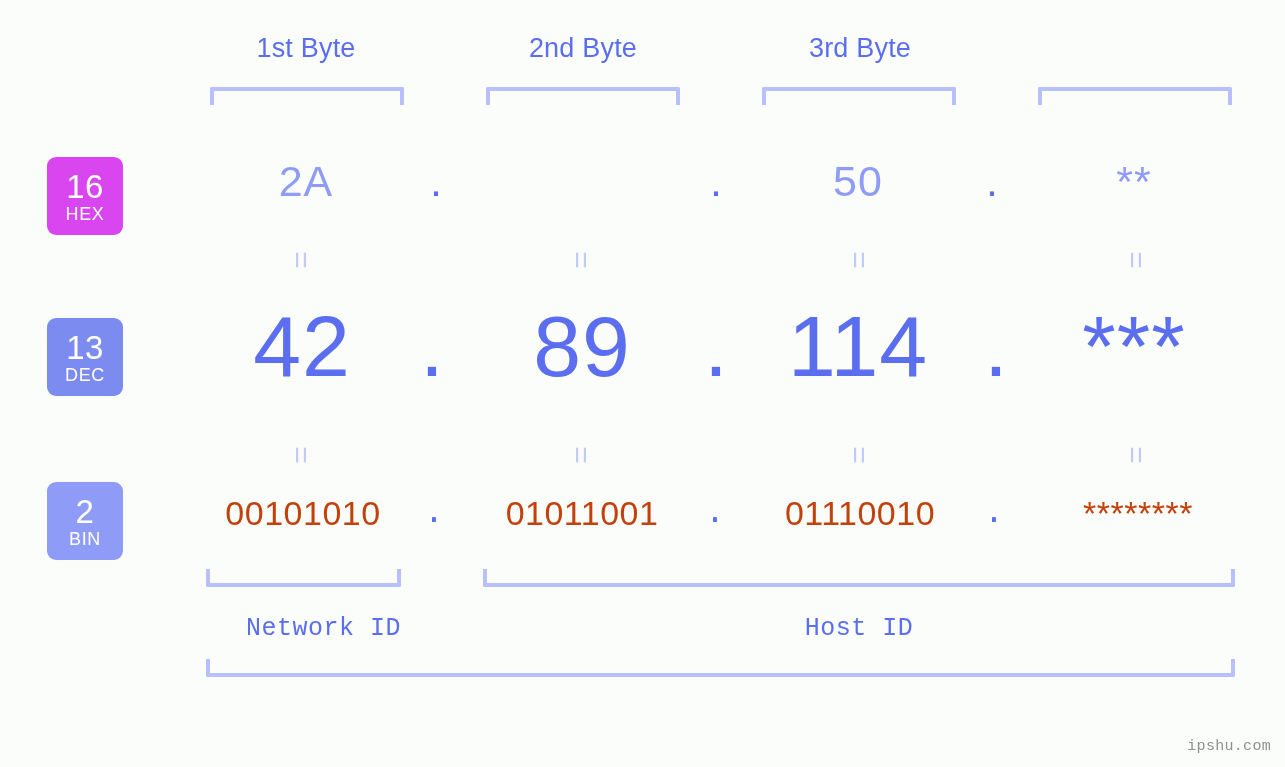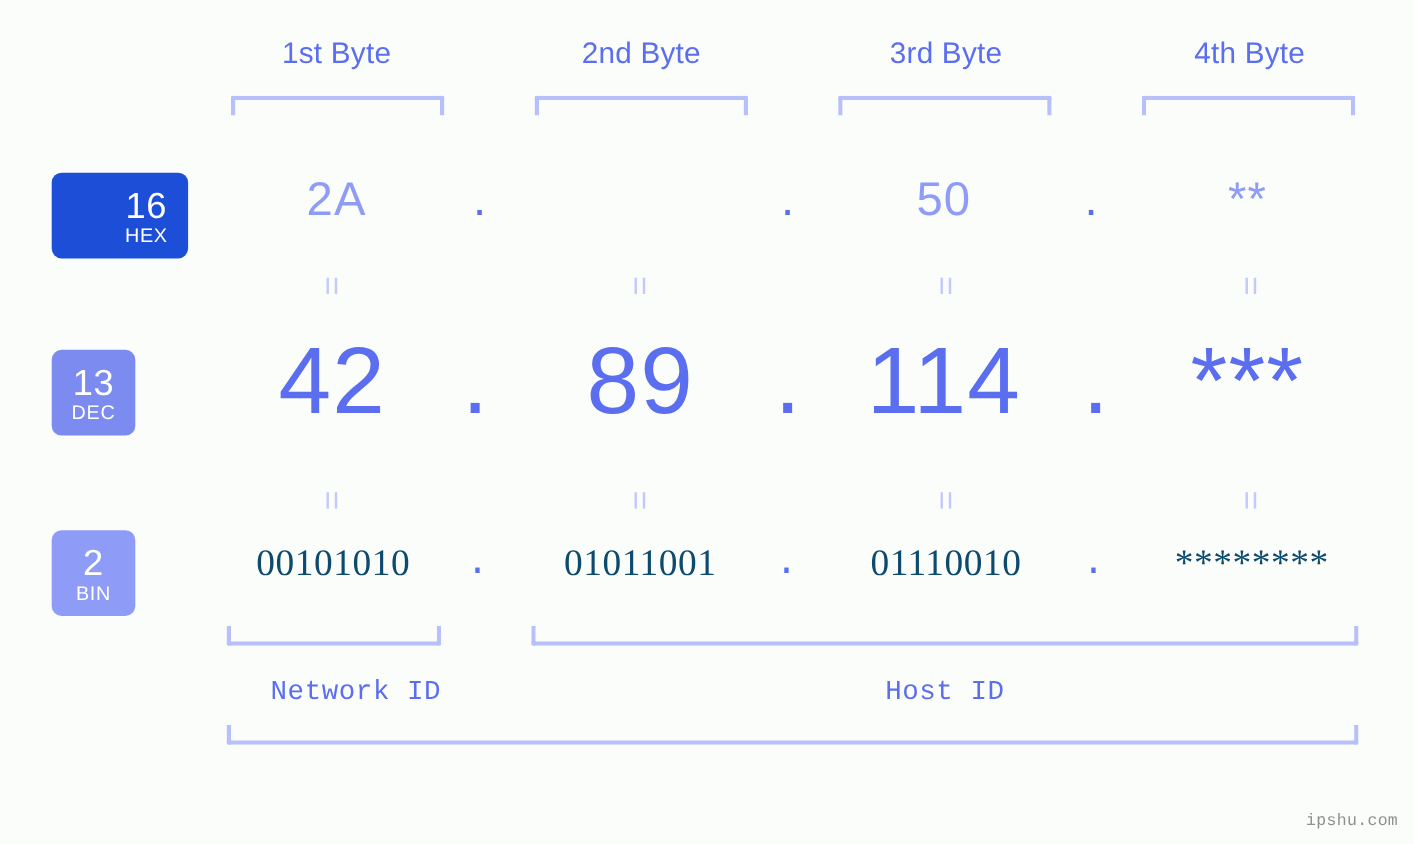--- a/index.html
+++ b/index.html
@@ -70,21 +70,21 @@
     font-size: 33px;
     font-weight: 400;
     letter-spacing: 0.5px;
     margin-bottom: 2px;
   }
   .badge .name {
     font-size: 18px;
     font-weight: 400;
     letter-spacing: 0.6px;
   }
-  #badge-hex { top: 157px; background: #1d4ed8; padding-left: 48px; }
+  #badge-hex { top: 157px; background: #d946ef; }
   #badge-dec { top: 318px; background: #7c8bf0; }
   #badge-bin { top: 482px; background: #8e9cf8; }
   .cell {
     position: absolute;
     text-align: center;
     white-space: nowrap;
     line-height: 1;
   }
 
   
@@ -114,22 +114,22 @@
     top: 303px;
     font-size: 86px;
     color: #5b6ef0;
     font-family: "Liberation Sans", sans-serif;
   }
 
   
   .bin-val {
     top: 496px;
     font-size: 34px;
-    color: #0c4a6e;
-    font-family: Liberation Serif, serif;
+    color: #c2410c;
+    font-family: Liberation Sans, sans-serif;
     letter-spacing: 0.5px;
   }
   .bin-dot {
     top: 496px;
     font-size: 34px;
     color: #5b6ef0;
     font-family: "Liberation Mono", monospace;
   }
 
   
@@ -178,21 +178,20 @@
   }
 </style>
 </head>
 <body>
 
 <div class="stage">
 
   <div class="byte-label" style="left:210px;width:192px;">1st Byte</div>
   <div class="byte-label" style="left:487px;width:192px;">2nd Byte</div>
   <div class="byte-label" style="left:764px;width:192px;">3rd Byte</div>
-  <div class="byte-label" style="left:1040px;width:192px;">4th Byte</div>
 
   <div class="bracket-top" style="left:210px;top:87px;width:194px;"></div>
   <div class="bracket-top" style="left:486px;top:87px;width:194px;"></div>
   <div class="bracket-top" style="left:762px;top:87px;width:194px;"></div>
   <div class="bracket-top" style="left:1038px;top:87px;width:194px;"></div>
 
   <div class="badge" id="badge-hex">
     <span class="num">16</span>
     <span class="name">HEX</span>
   </div>

